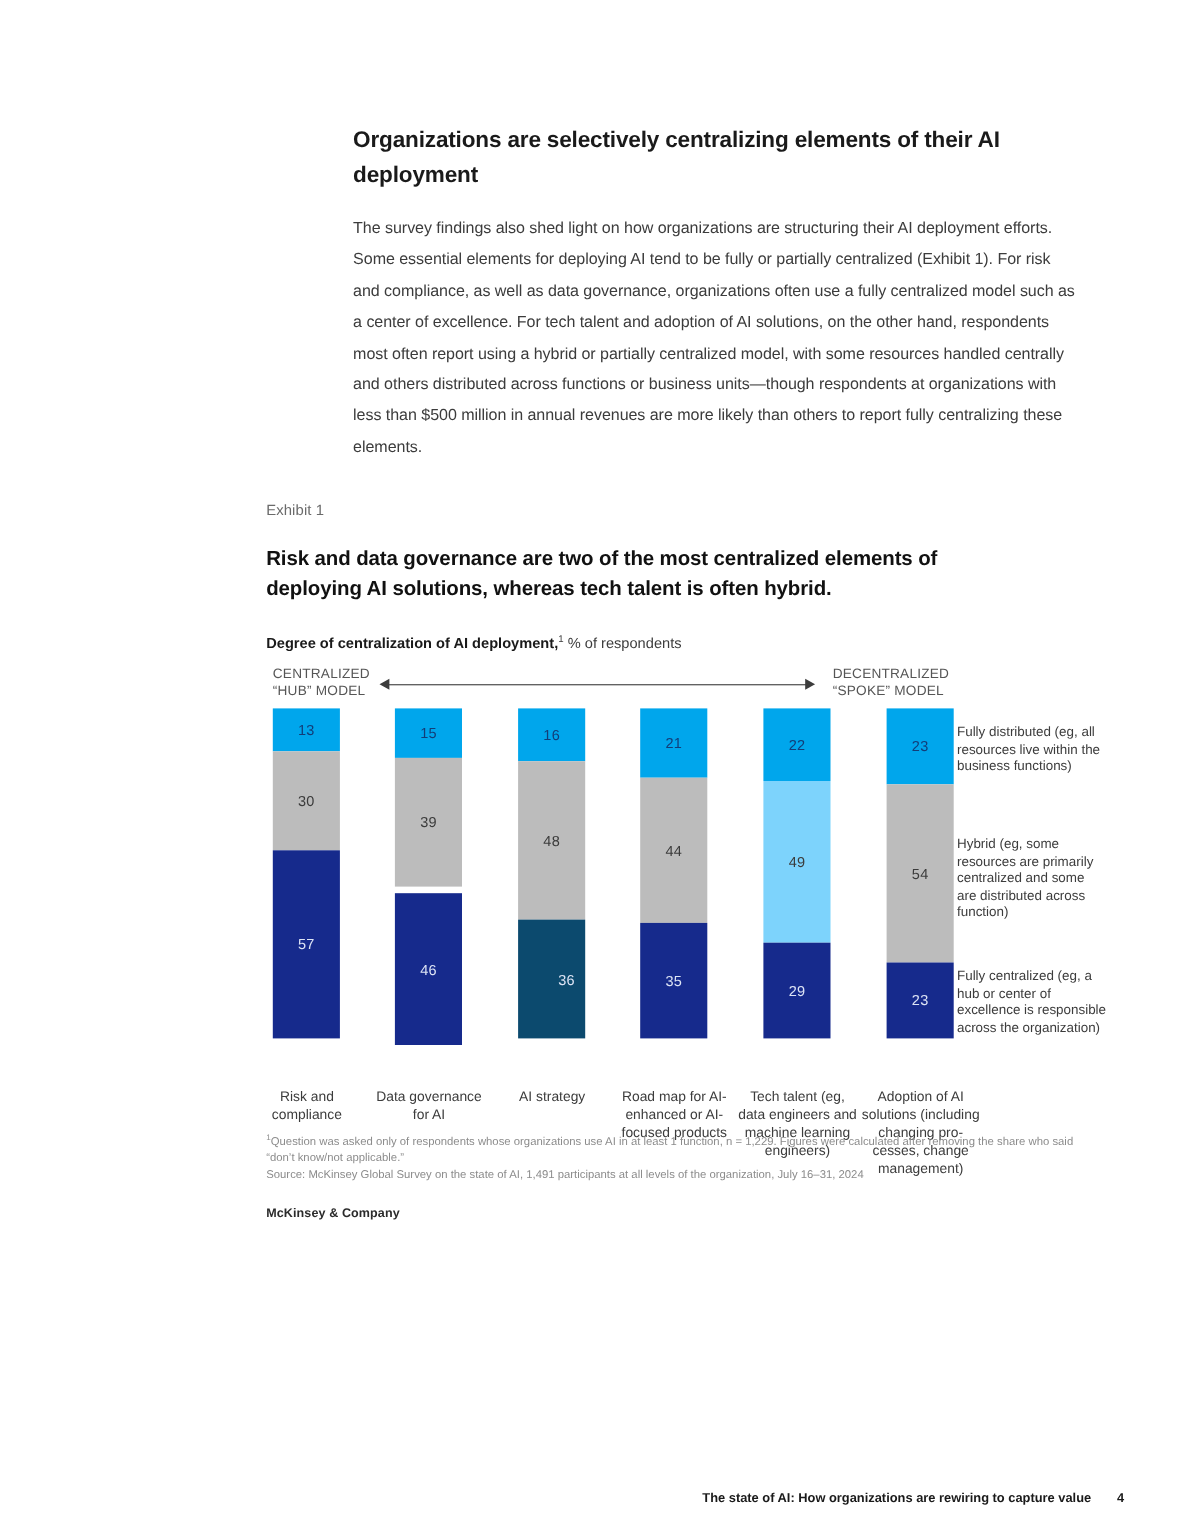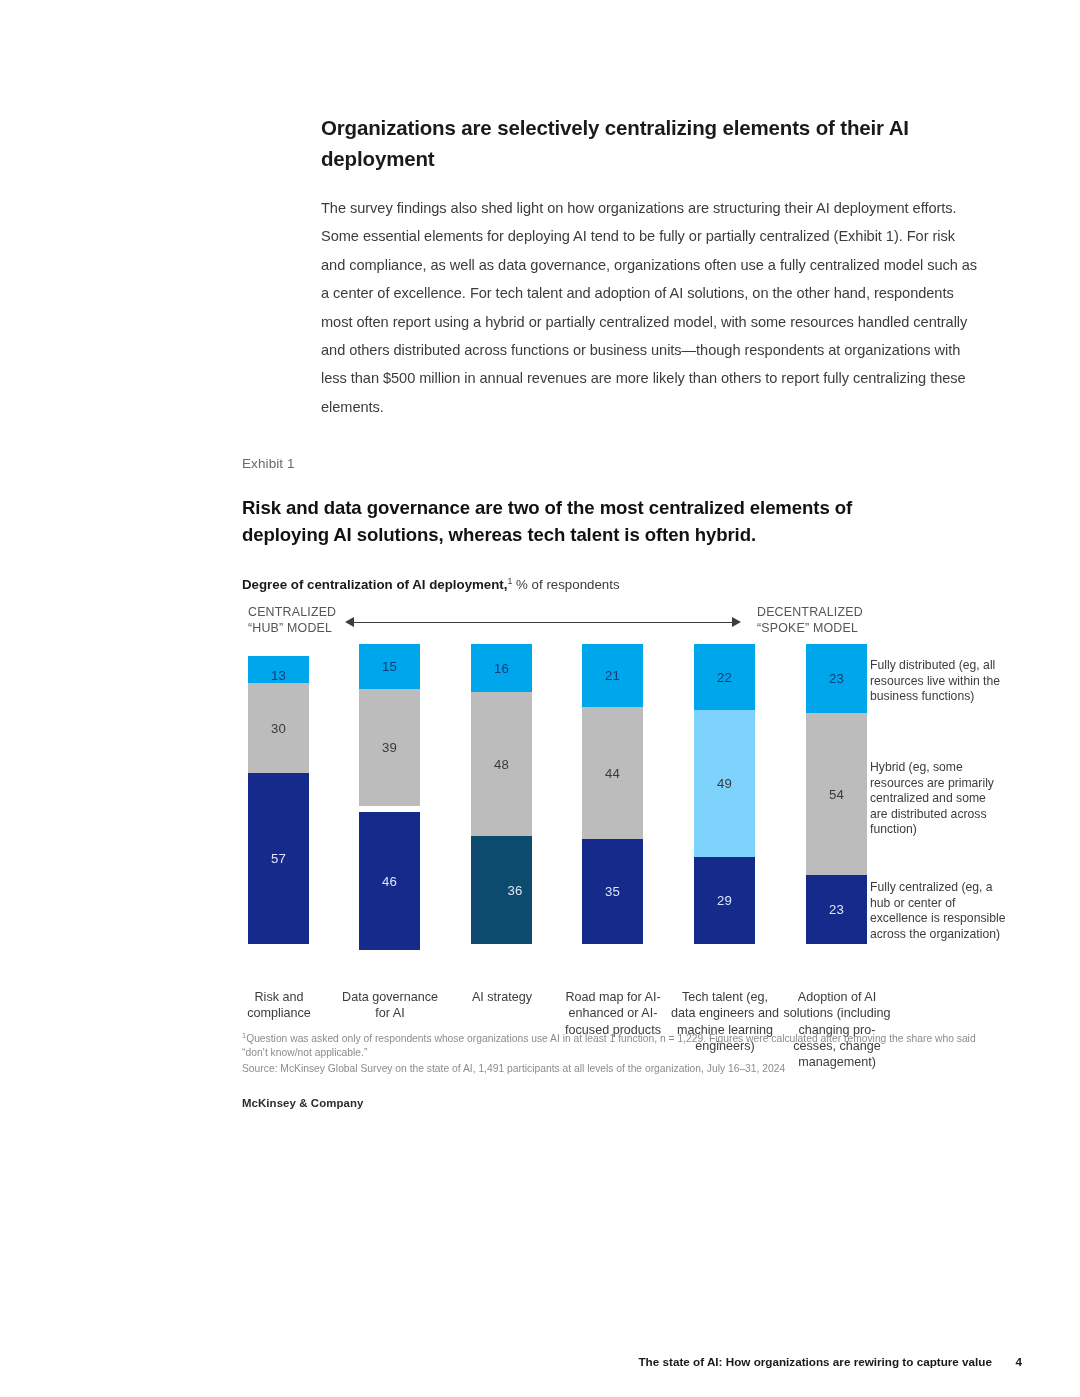--- a/index.html
+++ b/index.html
@@ -159,21 +159,21 @@
 “SPOKE” MODEL</div>
 
       <div class="arrow-wrap">
         <span class="arrow-head l"></span>
         <span class="arrow-line"></span>
         <span class="arrow-head r"></span>
       </div>
 
       <div class="plot" id="plot">
           <div class="bar-col" style="left: 6px;">
-            <div class="seg top" style="top: 12px; height: 39px; background: rgb(0, 166, 236);">13</div>
+            <div class="seg top" style="top: 0px; height: 39px; background: rgb(0, 166, 236);">13</div>
             <div class="seg mid" style="top: 39px; height: 90px; background: rgb(188, 188, 188);">30</div>
             <div class="seg bottom" style="top: 129px; height: 171px; background: rgb(22, 42, 140);">57</div>
           </div>
           <div class="cat-label" style="left: -19px;">Risk and compliance</div>
           <div class="bar-col" style="left: 117px;">
             <div class="seg top" style="top: 0px; height: 45px; background: rgb(0, 166, 236);">15</div>
             <div class="seg mid" style="top: 45px; height: 117px; background: rgb(188, 188, 188);">39</div>
             <div class="seg bottom" style="top: 168px; height: 138px; background: rgb(22, 42, 140);">46</div>
           </div>
           <div class="cat-label" style="left: 92px;">Data governance for AI</div>

